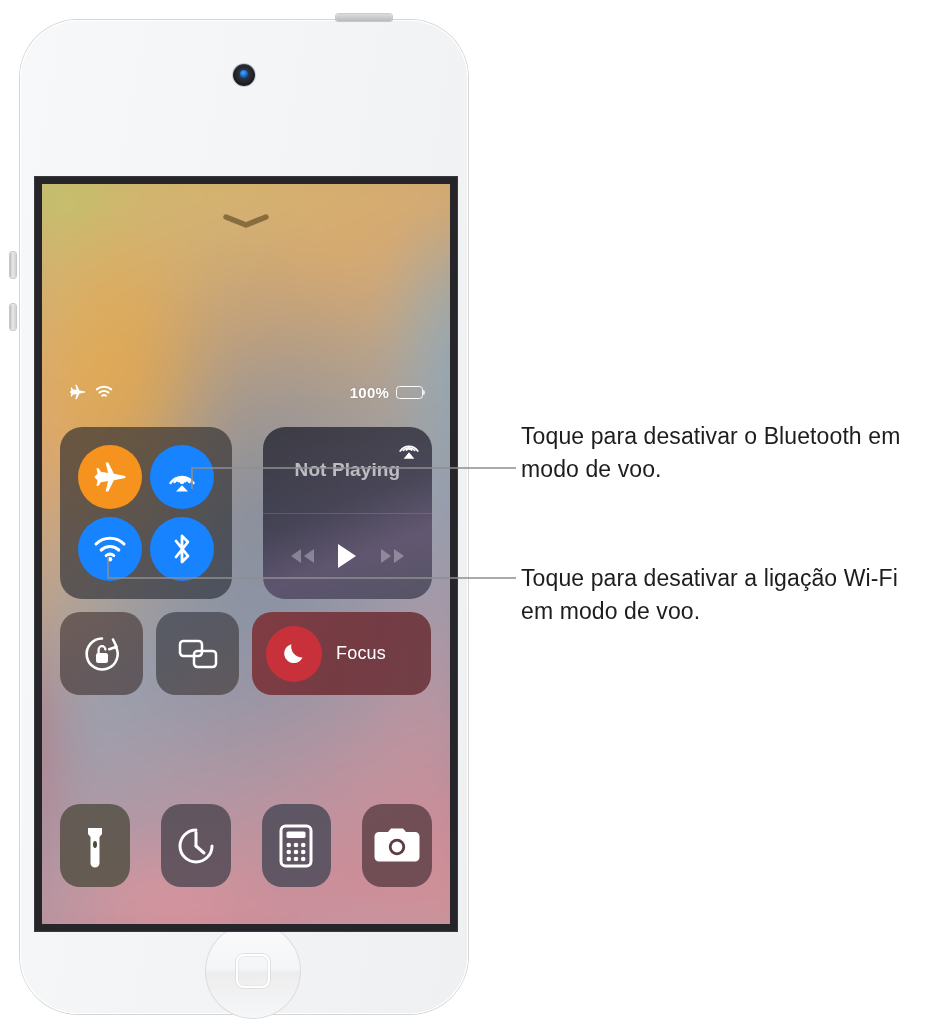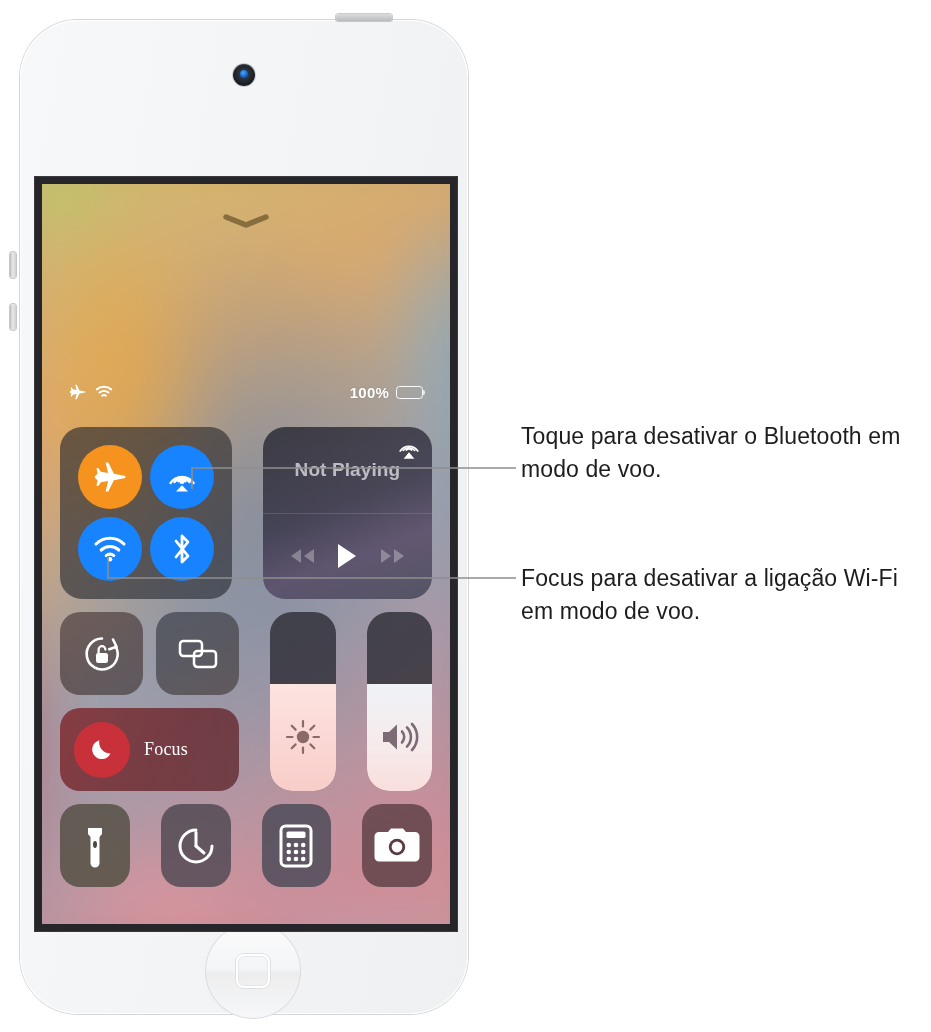--- a/index.html
+++ b/index.html
@@ -335,21 +335,21 @@
     width: 100%;
     display:flex; align-items:center; justify-content:center;
   }
   .slider.brightness .fillpart {
     background: linear-gradient(180deg,#fbe4e0 0%, #fbd9d6 45%, #f8cdc9 100%);
   }
   .slider.volume .fillpart {
     background: linear-gradient(180deg,#eff2f7 0%, #f6eaea 60%, #f9dedc 100%);
   }
 
-  .stack-left { display:flex; flex-direction:column; gap:13px;font-family:Liberation Serif, serif; }
+  .stack-left { display:flex; flex-direction:row; gap:13px; }
 
   
   .callout {
     position: absolute;
     font-size: 23px;
     line-height: 1.42;
     color: #1d1d1f;
     letter-spacing: .1px;
   }
   #callout-bt { left: 521px; top: 420px; width: 400px; }
@@ -572,13 +572,13 @@
 </div>
 
 <svg class="leader" style="left:0; top:0; width:931px; height:1032px;">
 
   <path d="M192 489 L192 468 L516 468" fill="none" stroke="#8e8e8e" stroke-width="1.6"></path>
 
   <path d="M108 556 L108 578 L516 578" fill="none" stroke="#8e8e8e" stroke-width="1.6"></path>
 </svg>
 
 <div id="callout-bt" class="callout">Toque para desativar o Bluetooth em modo de voo.</div>
-<div id="callout-wifi" class="callout">Focus para desativar a ligação Wi-Fi em modo de voo.</div>
+<div id="callout-wifi" class="callout">Toque para desativar a ligação Wi-Fi em modo de voo.</div>
 
 </body></html>

